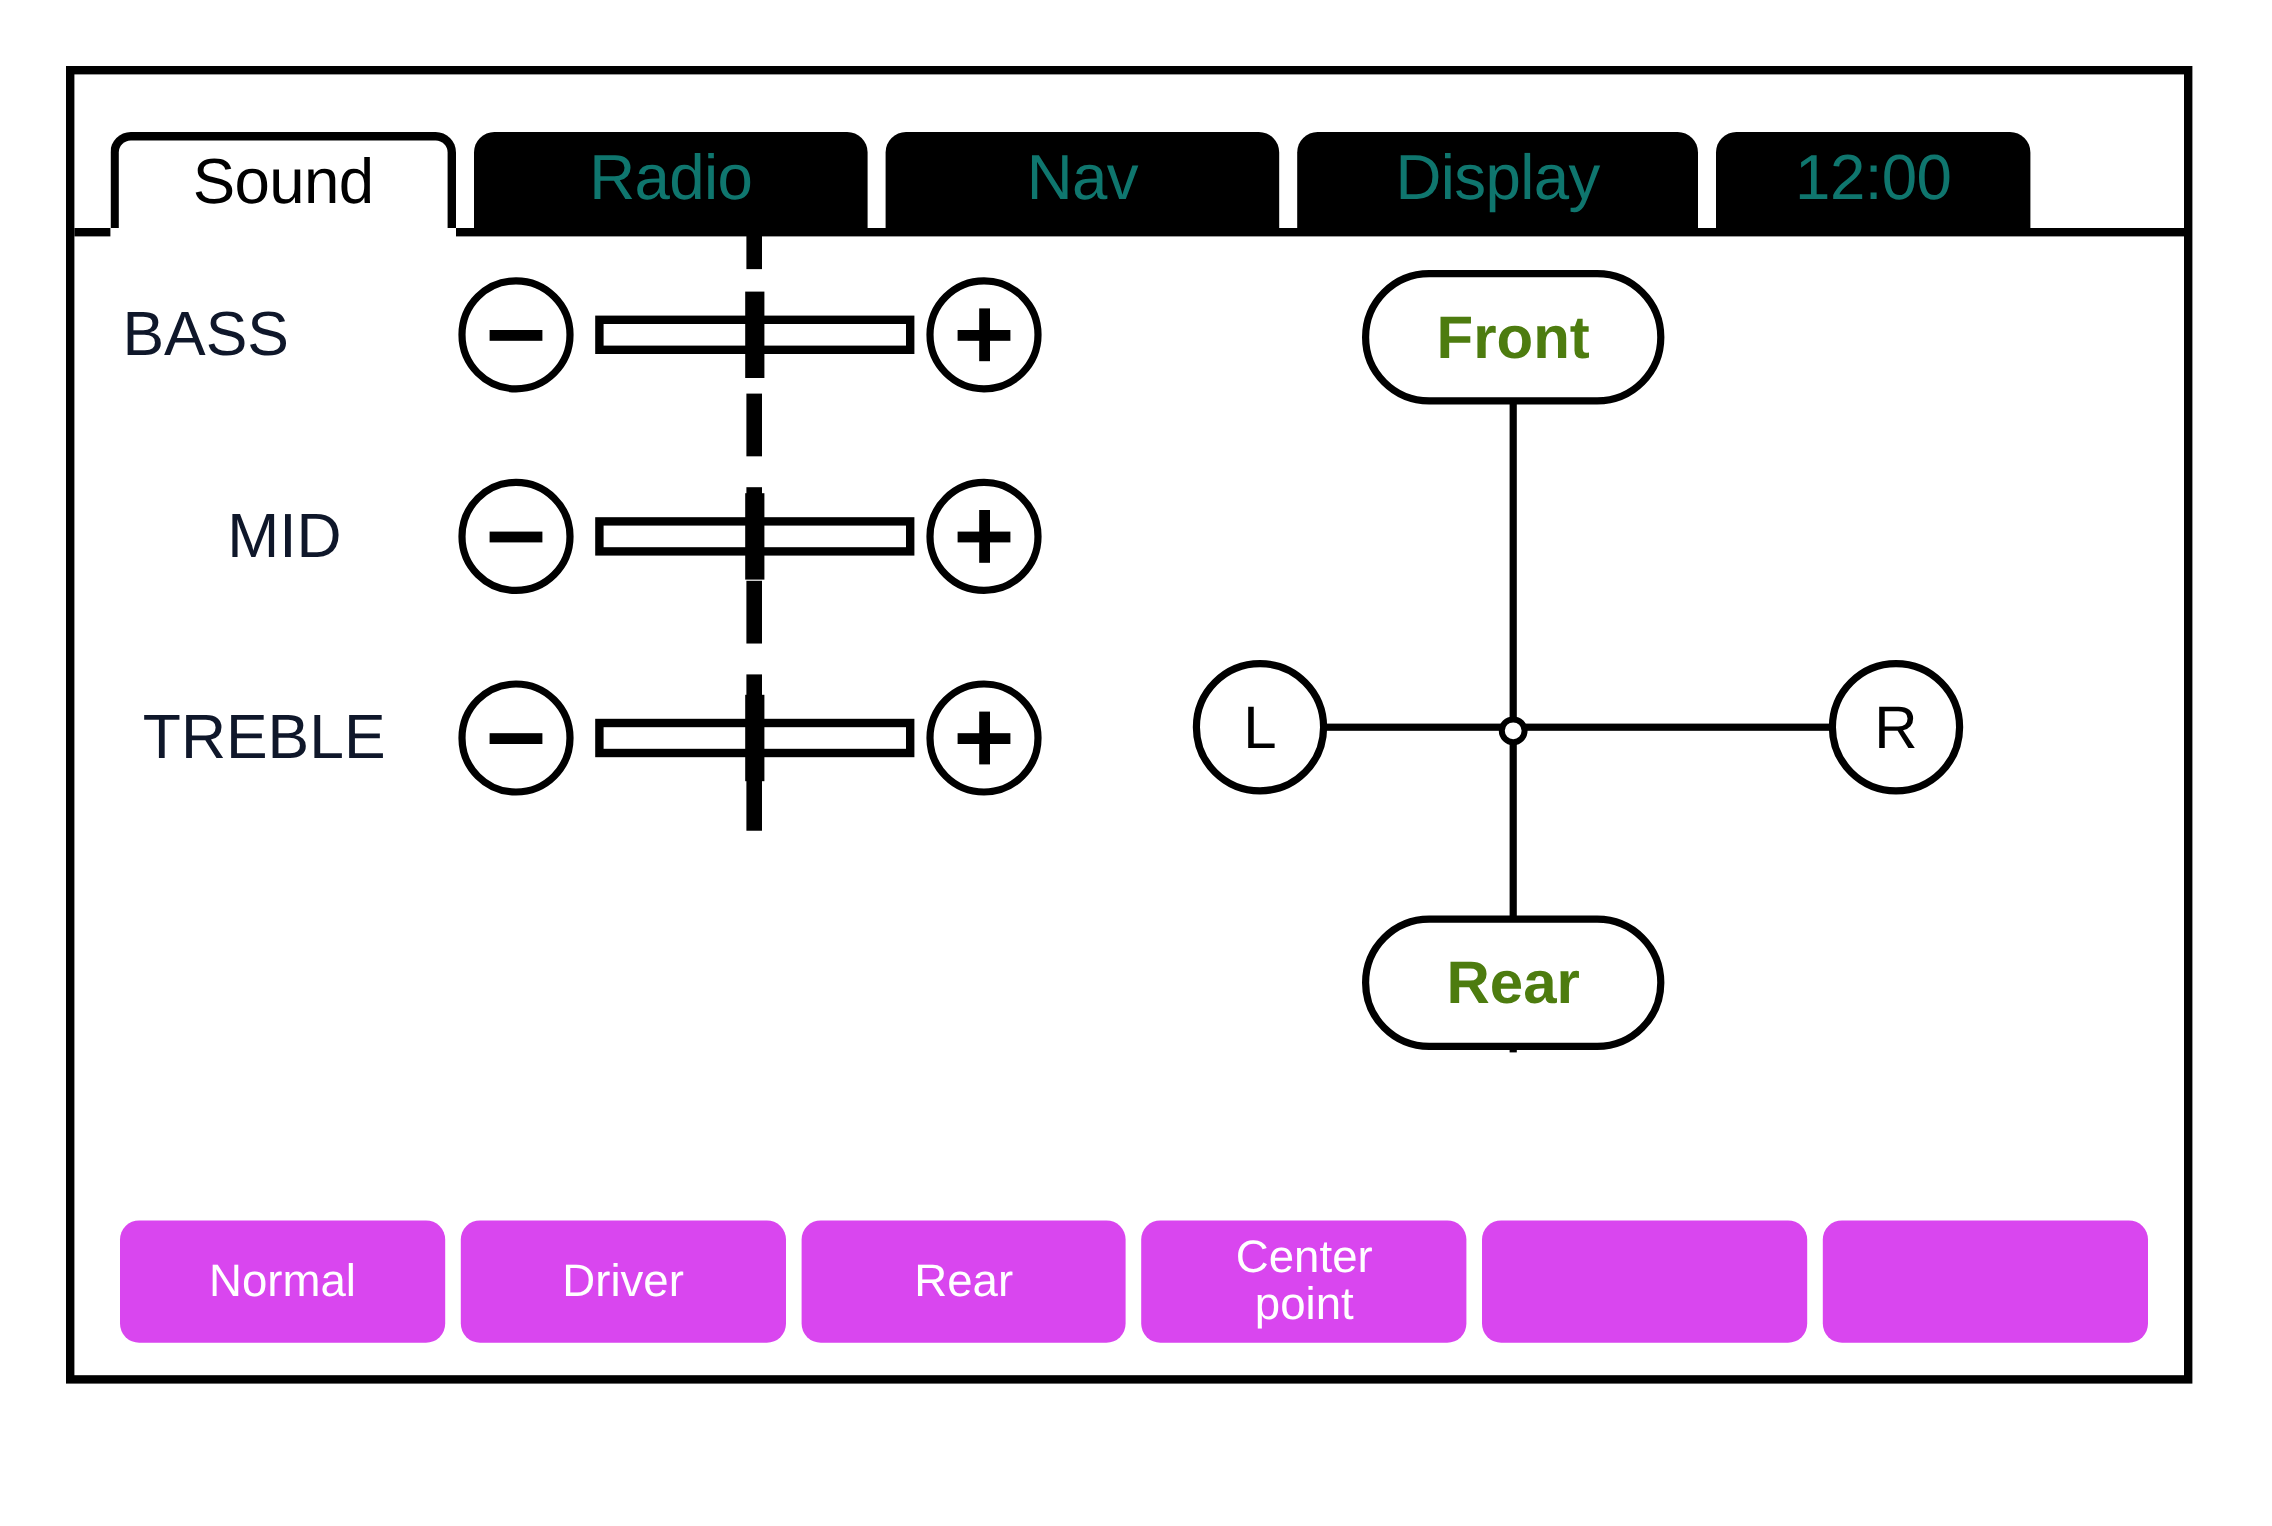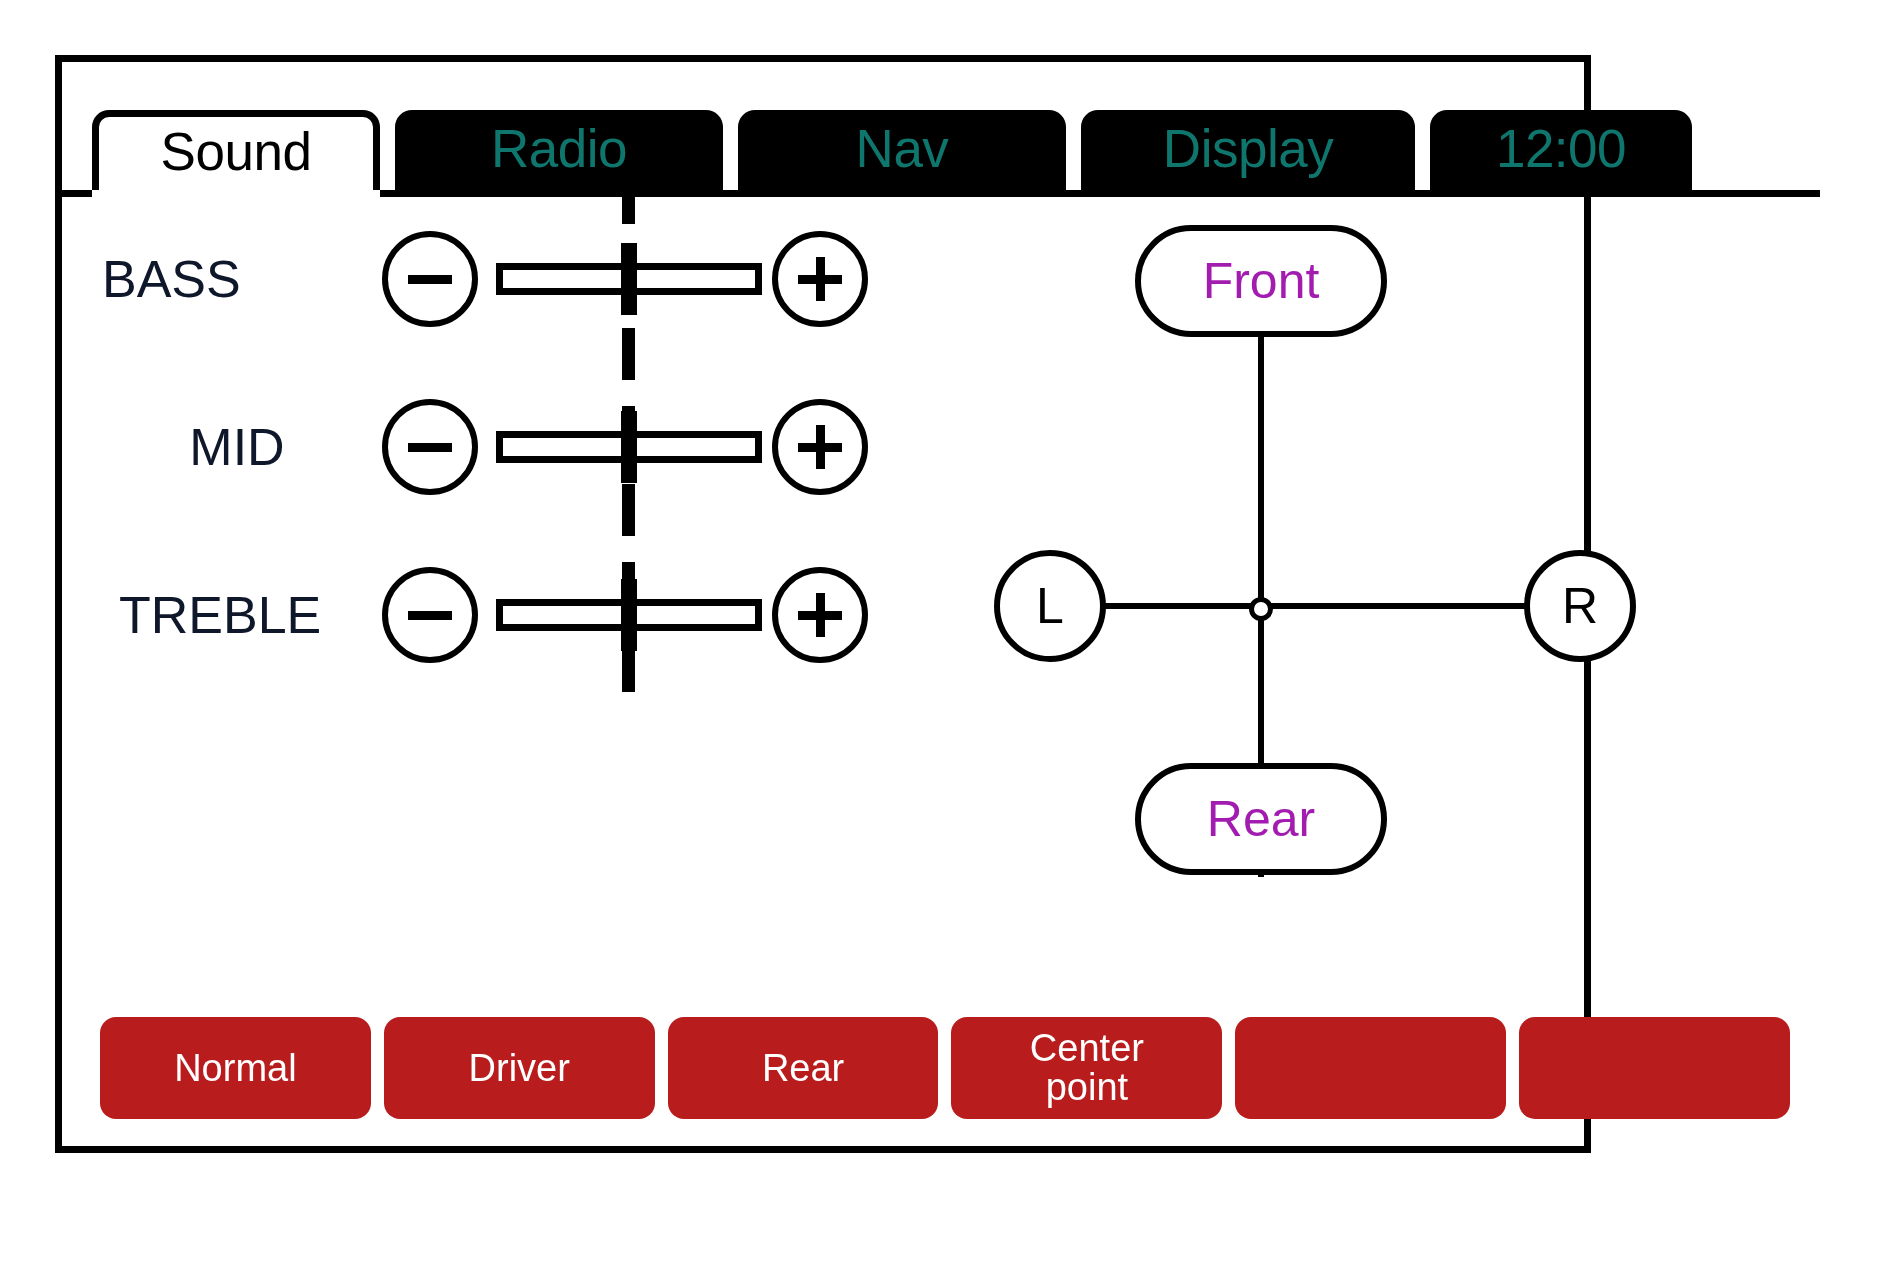--- a/index.html
+++ b/index.html
@@ -13,21 +13,21 @@
     height: 1272px;
     font-family: "Liberation Sans", sans-serif;
     overflow: hidden;
   }
 
   
   #screen-bezel {
     position: absolute;
     left: 55px;
     top: 55px;
-    width: 1536px;
+    width: 1772px;
     height: 1098px;
     border: 7px solid #000000;
     box-sizing: border-box;
     background: #ffffff;
   }
   #screen-inner {
     position: absolute;
     left: 0; top: 0;
     width: 100%;
     height: 100%;
@@ -211,22 +211,23 @@
     width: 252px;
     height: 112px;
     border: 6px solid #000000;
     border-radius: 56px;
     box-sizing: border-box;
     background: #ffffff;
     display: flex;
     align-items: center;
     justify-content: center;
     font-size: 50px;
-    color: #a21caf;
+    color: #4d7c0f;
     z-index: 4;
+    font-weight: bold;
   }
   #btn-front { left: 123px; top: 8px; }
   #btn-rear  { left: 123px; top: 546px; }
 
   .lr-btn {
     position: absolute;
     width: 112px;
     height: 112px;
     border: 6px solid #000000;
     border-radius: 50%;
@@ -260,21 +261,21 @@
     position: absolute;
     left: 38px;
     top: 955px;
     width: 1690px;
     height: 102px;
     display: flex;
     gap: 13px;
   }
   .preset-btn {
     flex: 1 1 0;
-    background: #b91c1c;
+    background: #d946ef;
     color: #ffffff;
     border-radius: 16px;
     display: flex;
     align-items: center;
     justify-content: center;
     text-align: center;
     font-size: 38px;
     line-height: 1.02;
     white-space: pre-line;
   }

